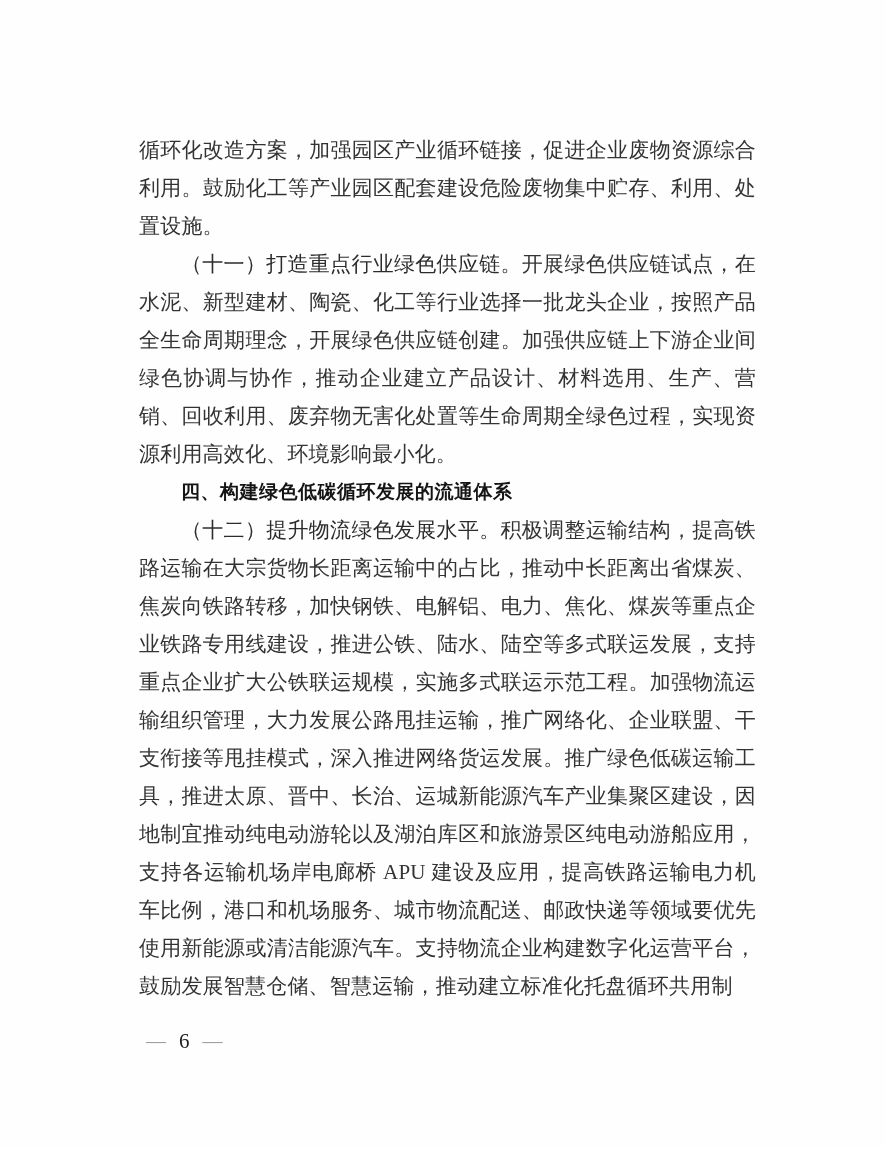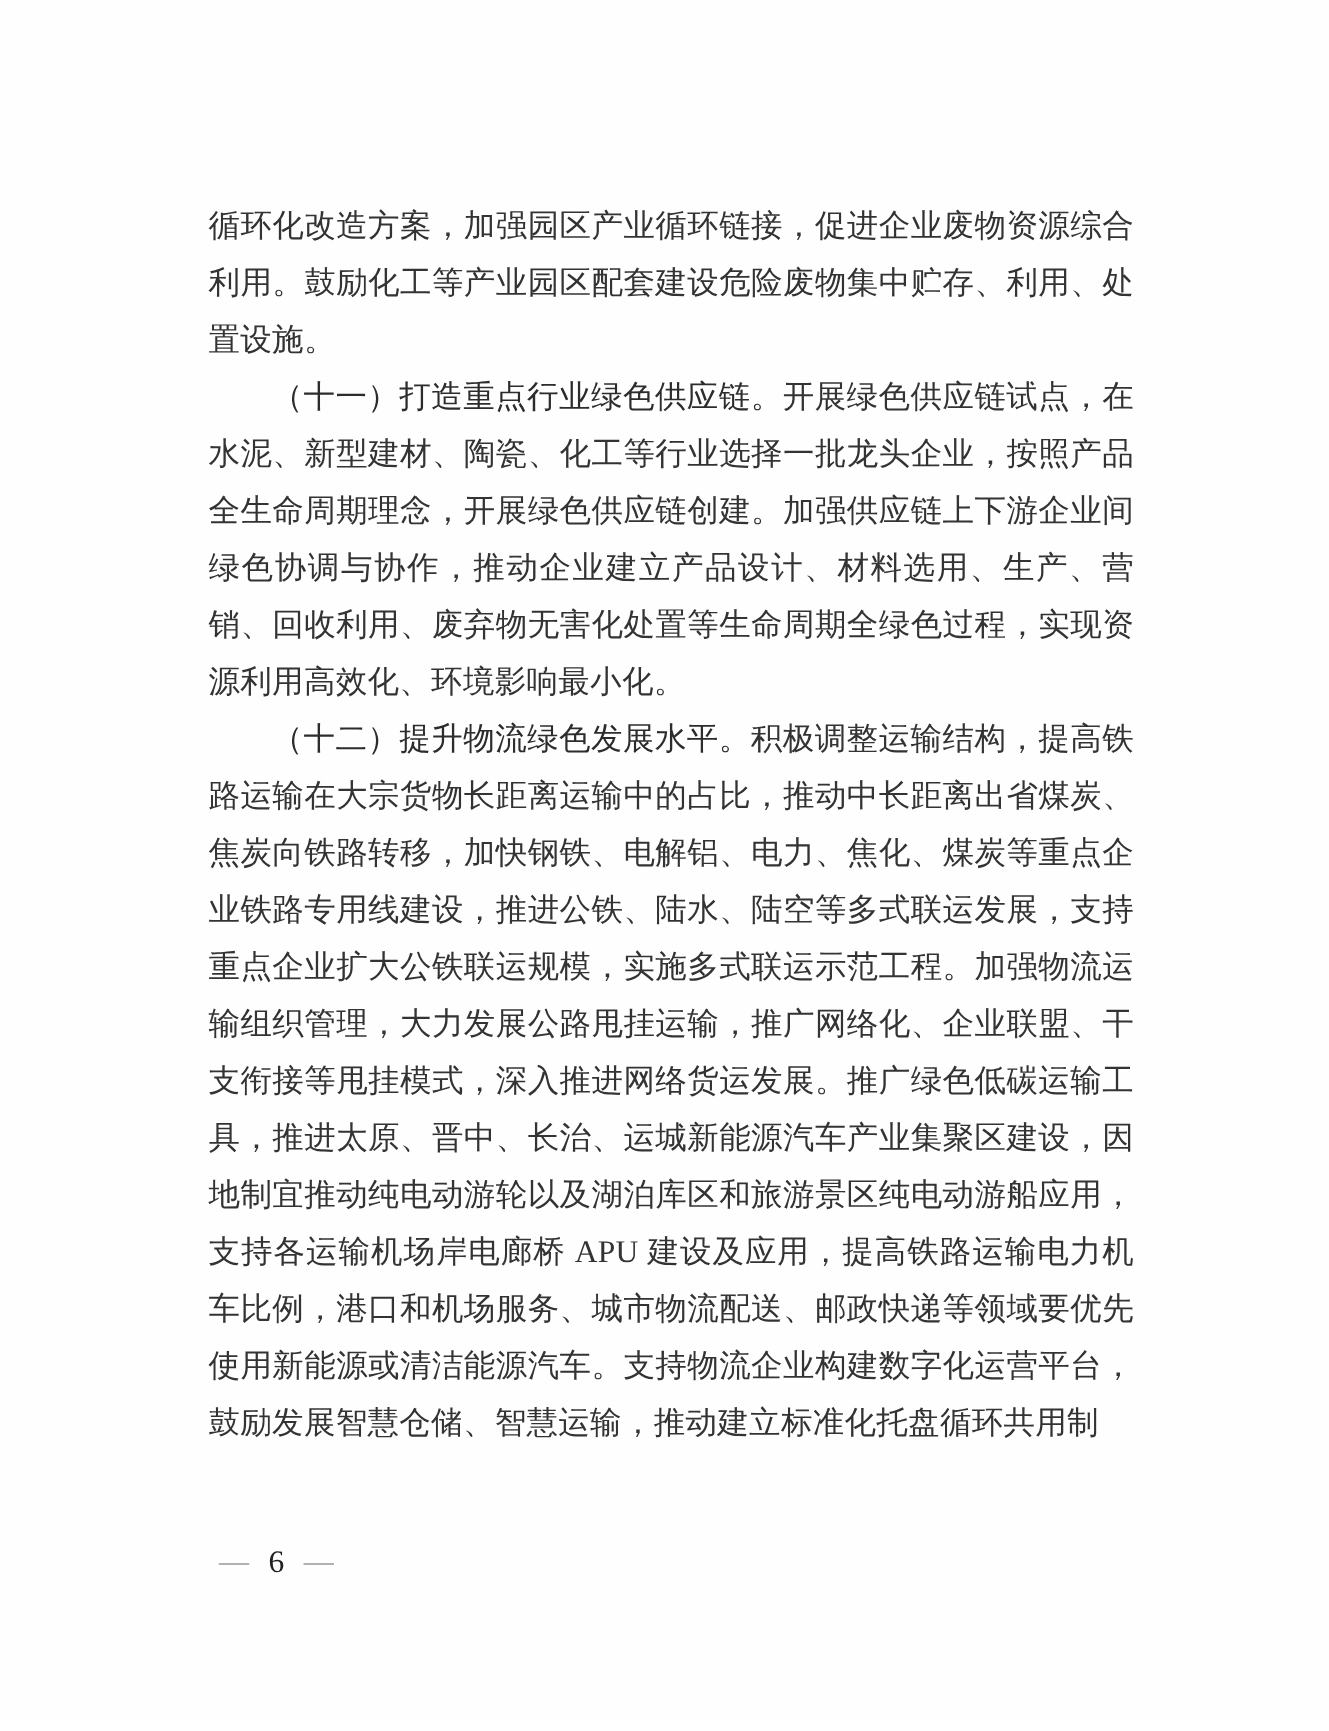--- a/index.html
+++ b/index.html
@@ -72,20 +72,21 @@
 </head>
 <body>
 
 <div class="page">
   <div class="content">
 
     <p class="para">循环化改造方案，加强园区产业循环链接，促进企业废物资源综合利用。鼓励化工等产业园区配套建设危险废物集中贮存、利用、处置设施。</p>
 
     <p class="para indent"><span class="lead">（十一）打造重点行业绿色供应链。</span><span>开展绿色供应链试点，在水泥、新型建材、陶瓷、化工等行业选择一批龙头企业，按照产品全生命周期理念，开展绿色供应链创建。加强供应链上下游企业间绿色协调与协作，推动企业建立产品设计、材料选用、生产、营销、回收利用、废弃物无害化处置等生命周期全绿色过程，实现资源利用高效化、环境影响最小化。</span></p>
 
+    <h2 class="heading">四、构建绿色低碳循环发展的流通体系</h2>
 
     <p class="para indent"><span class="lead">（十二）提升物流绿色发展水平。</span><span>积极调整运输结构，提高铁路运输在大宗货物长距离运输中的占比，推动中长距离出省煤炭、焦炭向铁路转移，加快钢铁、电解铝、电力、焦化、煤炭等重点企业铁路专用线建设，推进公铁、陆水、陆空等多式联运发展，支持重点企业扩大公铁联运规模，实施多式联运示范工程。加强物流运输组织管理，大力发展公路甩挂运输，推广网络化、企业联盟、干支衔接等甩挂模式，深入推进网络货运发展。推广绿色低碳运输工具，推进太原、晋中、长治、运城新能源汽车产业集聚区建设，因地制宜推动纯电动游轮以及湖泊库区和旅游景区纯电动游船应用，支持各运输机场岸电廊桥 APU 建设及应用，提高铁路运输电力机车比例，港口和机场服务、城市物流配送、邮政快递等领域要优先使用新能源或清洁能源汽车。支持物流企业构建数字化运营平台，鼓励发展智慧仓储、智慧运输，推动建立标准化托盘循环共用制</span></p>
 
   </div>
 
   <div class="footer">
     <span class="dash">—</span>
     <span class="num">6</span>
     <span class="dash">—</span>
   </div>

